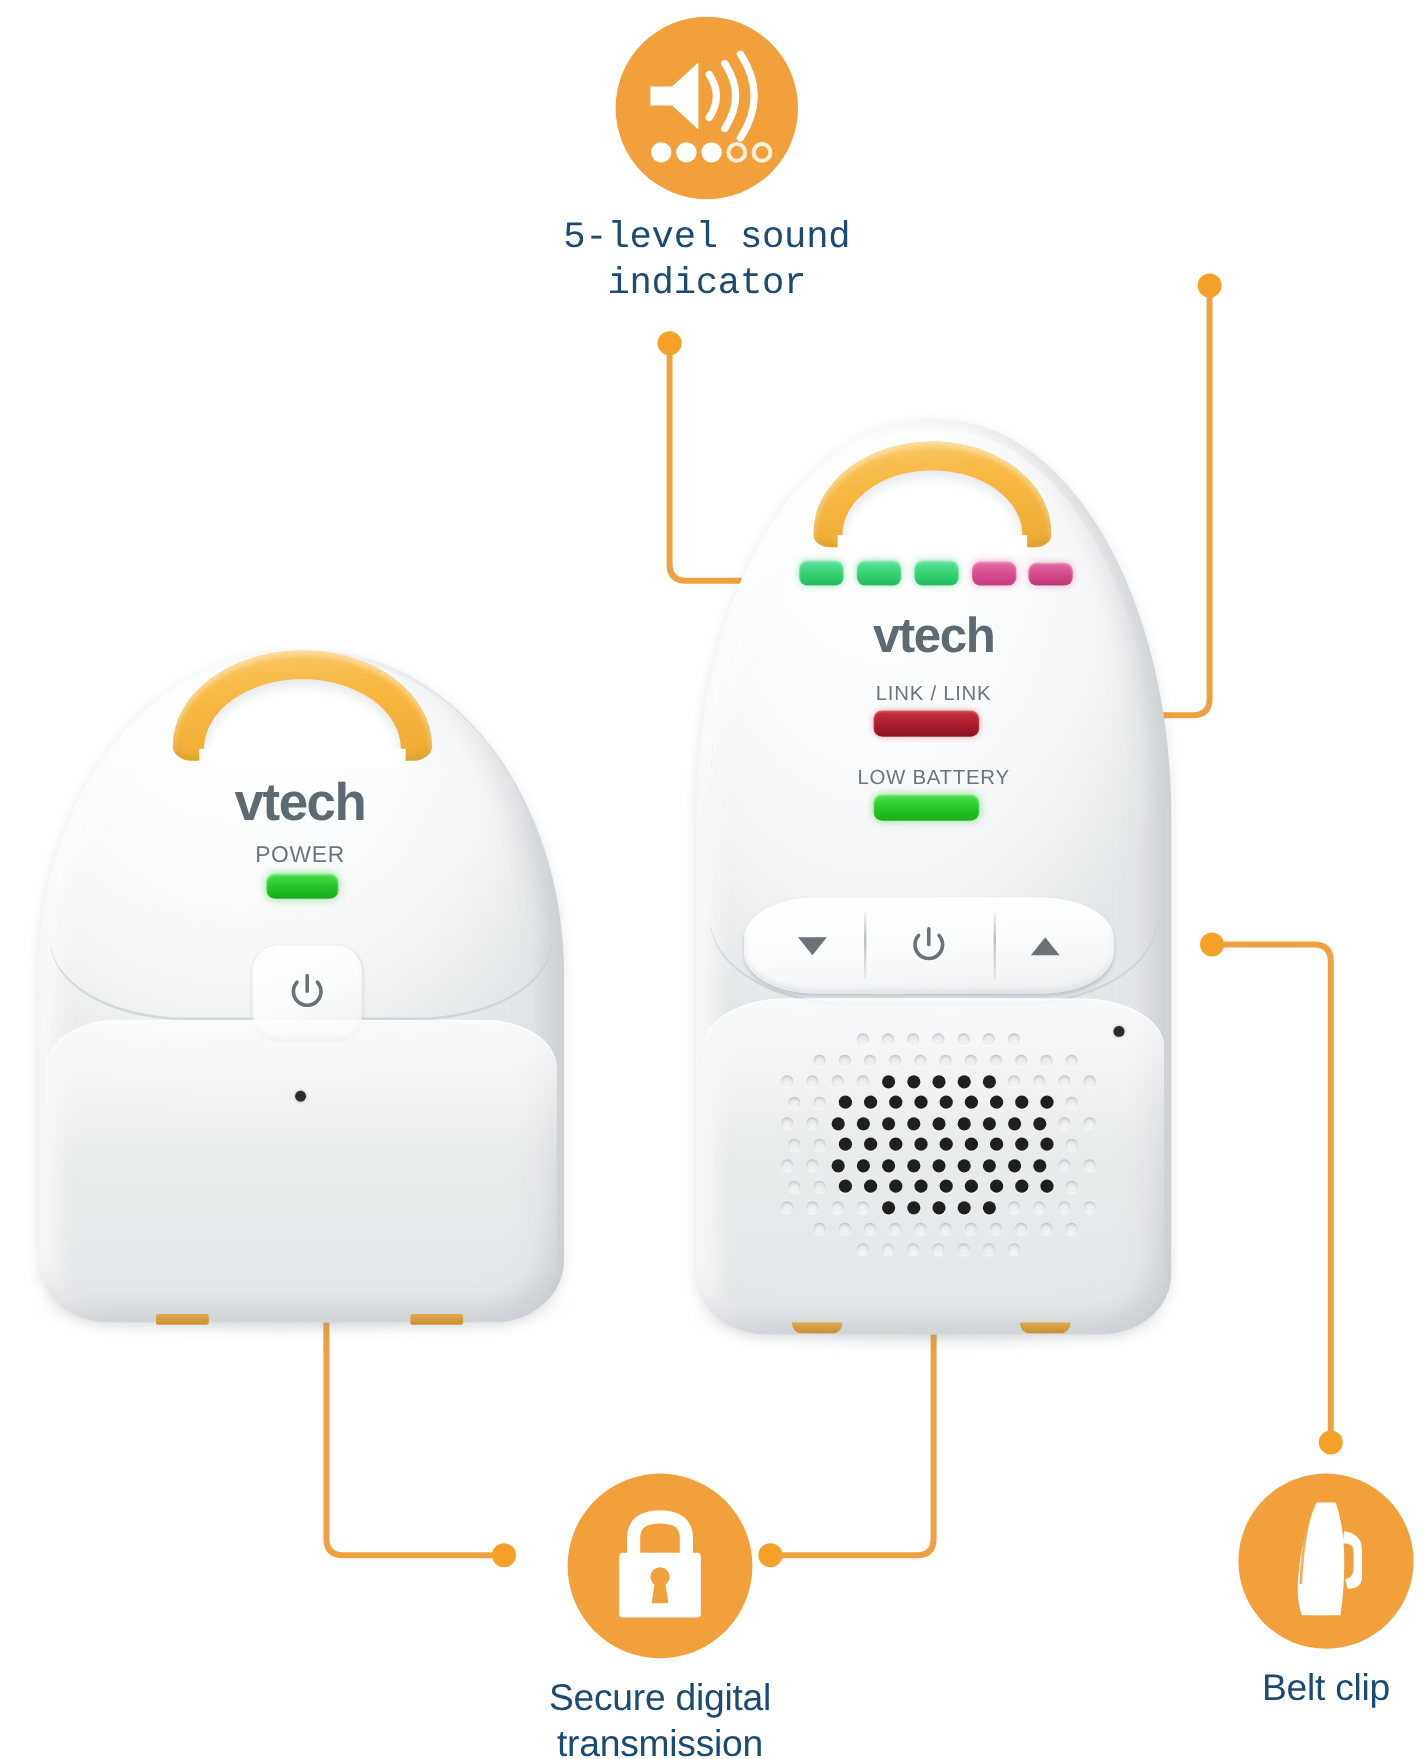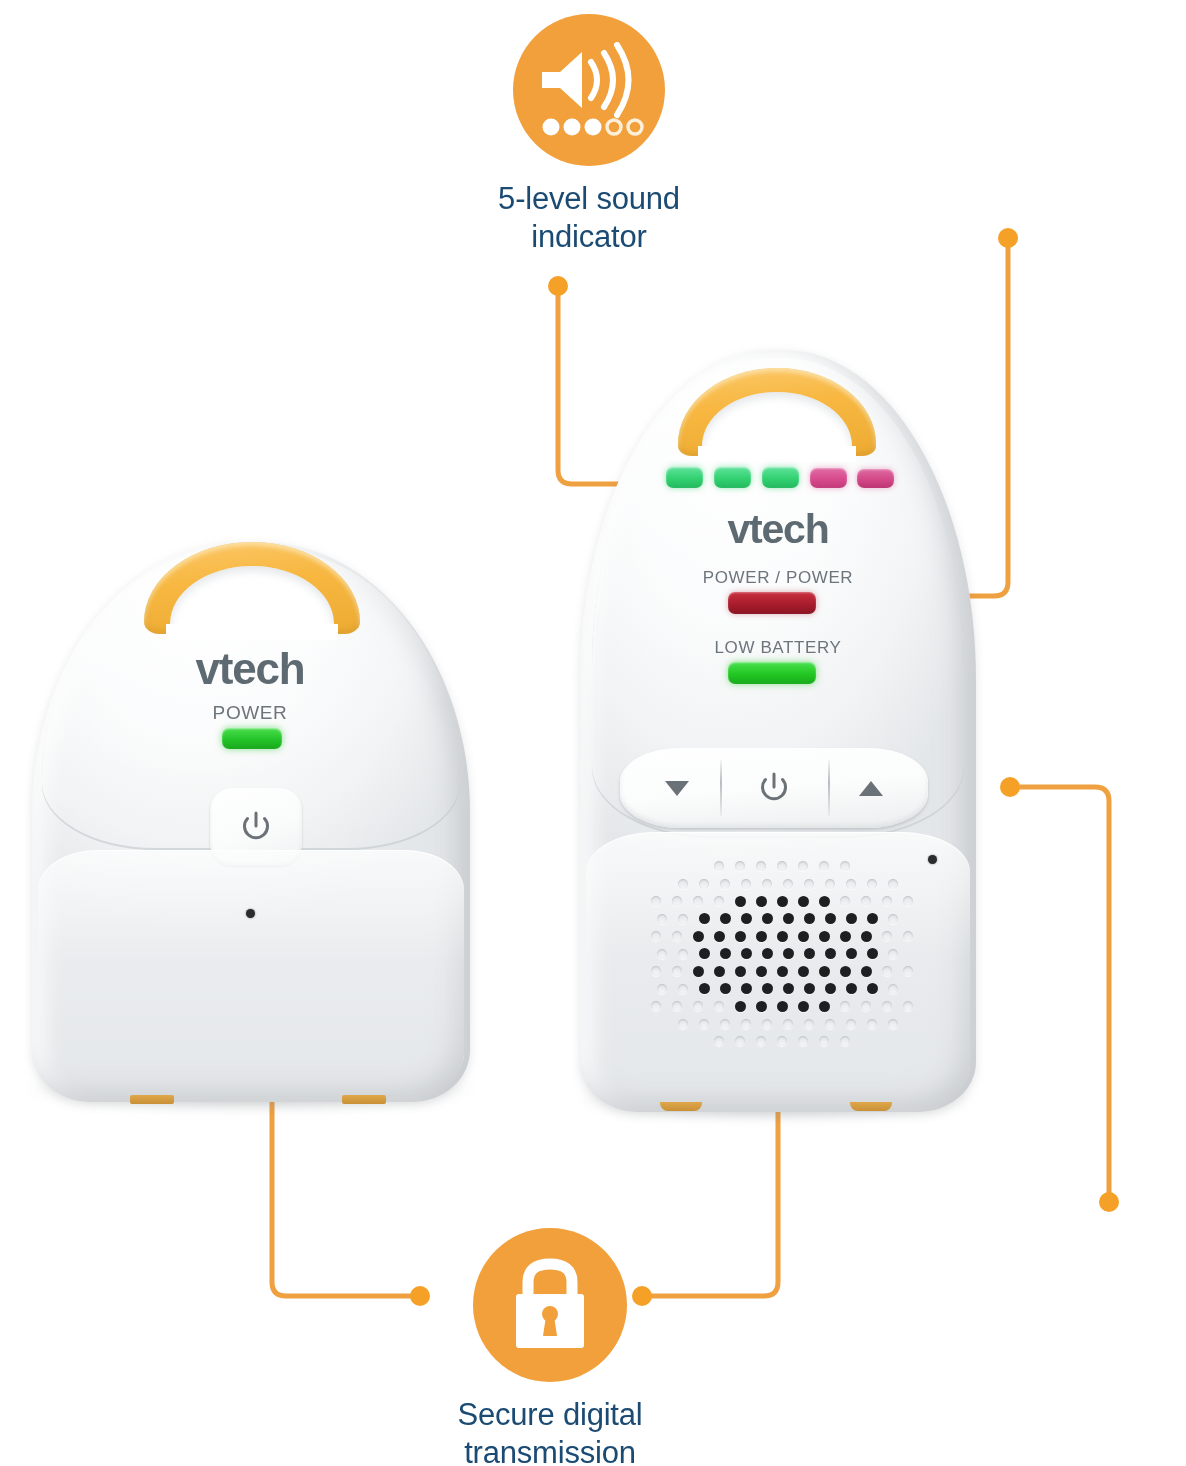--- a/index.html
+++ b/index.html
@@ -197,21 +197,21 @@
   </div>
 
   <div class="conn" style="left:995px; top:768px; width:140px; height:460px;">
     <svg width="140" height="460" viewBox="0 0 140 460">
       <path d="M15 19 L100 19 Q114 19 114 33 L114 434" fill="none" stroke="#efa040" stroke-width="5" stroke-linecap="round"></path>
       <circle cx="15" cy="19" r="10" fill="#f5a128"></circle>
       <circle cx="114" cy="434" r="10" fill="#f5a128"></circle>
     </svg>
   </div>
 
-  <div class="callout" style="left:444px; top:14px; width:290px;">
+  <div class="callout" style="left:444px; top:14px; width:290px;font-family:Liberation Mono, monospace;">
     <div class="icon-circle" style="width:152px; height:152px;">
       <svg width="110" height="96" viewBox="0 0 110 96" aria-hidden="true">
 
         <path d="M8 30 L26 30 L48 10 L48 66 L26 46 L8 46 Z" fill="#ffffff"></path>
 
         <path d="M57 20 Q69 38 57 56" fill="none" stroke="#ffffff" stroke-width="6" stroke-linecap="round"></path>
         <path d="M70 11 Q88 38 70 65" fill="none" stroke="#ffffff" stroke-width="6" stroke-linecap="round"></path>
         <path d="M83 3 Q106 38 83 73" fill="none" stroke="#ffffff" stroke-width="6" stroke-linecap="round"></path>
 
         <circle cx="17" cy="85" r="8.5" fill="#ffffff"></circle>
@@ -235,20 +235,33 @@
         <rect x="10" y="38" width="68" height="54" rx="3" fill="#ffffff"></rect>
 
         <circle cx="44" cy="58" r="8" fill="#f2a03c"></circle>
         <path d="M40 60 L48 60 L51 80 L37 80 Z" fill="#f2a03c"></path>
       </svg>
     </div>
     <div class="callout-label">Secure digital
 transmission</div>
   </div>
 
+  <div class="callout" style="left:1028px; top:1228px; width:154px;">
+    <div class="icon-circle" style="width:146px; height:146px;">
+      <svg width="92" height="110" viewBox="0 0 92 110" aria-hidden="true">
+
+        <path d="M38 6 Q26 34 23 66 Q21 88 26 100 L58 100 Q62 74 61 46 Q60 22 54 6 Z" fill="#ffffff"></path>
+
+        <path d="M33 14 Q26 44 25 74" fill="none" stroke="#f2a03c" stroke-width="2.2" opacity="0.85"></path>
+
+        <path d="M61 30 Q76 32 76 46 L76 68 Q76 78 64 78 L62 70 Q69 69 69 60 L69 46 Q69 40 60 40 Z" fill="#ffffff"></path>
+      </svg>
+    </div>
+    <div class="callout-label">Belt clip</div>
+  </div>
 
   <div class="device" style="left:20px; top:520px; width:460px; height:610px;">
 
     <div class="device-shadow" style="left:8px; top:545px; width:446px; height:48px;"></div>
 
     <div class="body-shell" style="left:12px; top:22px; width:438px; height:560px;
                 border-radius: 210px 210px 58px 58px / 270px 270px 52px 52px;"></div>
 
     <div style="position:absolute; left:22px; top:30px; width:418px; height:300px;
                 border-radius: 200px 200px 120px 120px / 250px 250px 70px 70px;
@@ -317,21 +330,21 @@
       <div class="led" style="left:144px; top:1px; width:37px; height:20px;
                   background: linear-gradient(180deg,#e06ba4 0%,#d6488a 60%,#c23a79 100%);
                   box-shadow: 0 0 6px rgba(214,72,138,0.45), inset 0 1px 2px rgba(255,255,255,0.45);"></div>
       <div class="led" style="left:191px; top:2px; width:37px; height:19px;
                   background: linear-gradient(180deg,#de6aa2 0%,#d24686 60%,#bb3573 100%);
                   box-shadow: 0 0 6px rgba(214,72,138,0.4), inset 0 1px 2px rgba(255,255,255,0.4);"></div>
     </div>
 
     <div class="vtech-logo" style="left:118px; top:166px; width:200px; font-size:41px;">vtech</div>
 
-    <div class="led-label" style="left:128px; top:228px; width:180px; font-size:17px; letter-spacing:0.6px;">POWER / POWER</div>
+    <div class="led-label" style="left:128px; top:228px; width:180px; font-size:17px; letter-spacing:0.6px;">LINK / LINK</div>
     <div class="led" style="left:168px; top:252px; width:88px; height:22px;
                 background: linear-gradient(180deg,#c9303f 0%,#a81d2d 55%,#8a1423 100%);
                 box-shadow: inset 0 1px 2px rgba(255,255,255,0.35), 0 0 6px rgba(168,29,45,0.35);"></div>
 
     <div class="led-label" style="left:128px; top:298px; width:180px; font-size:17px; letter-spacing:0.6px;">LOW BATTERY</div>
     <div class="led" style="left:168px; top:322px; width:88px; height:22px;
                 background: linear-gradient(180deg,#4ae050 0%,#22c722 55%,#18ab1c 100%);
                 box-shadow: inset 0 1px 2px rgba(255,255,255,0.5), 0 0 7px rgba(34,199,34,0.5);"></div>
 
     <div class="btn-strip" style="left:60px; top:408px; width:308px; height:80px;">

